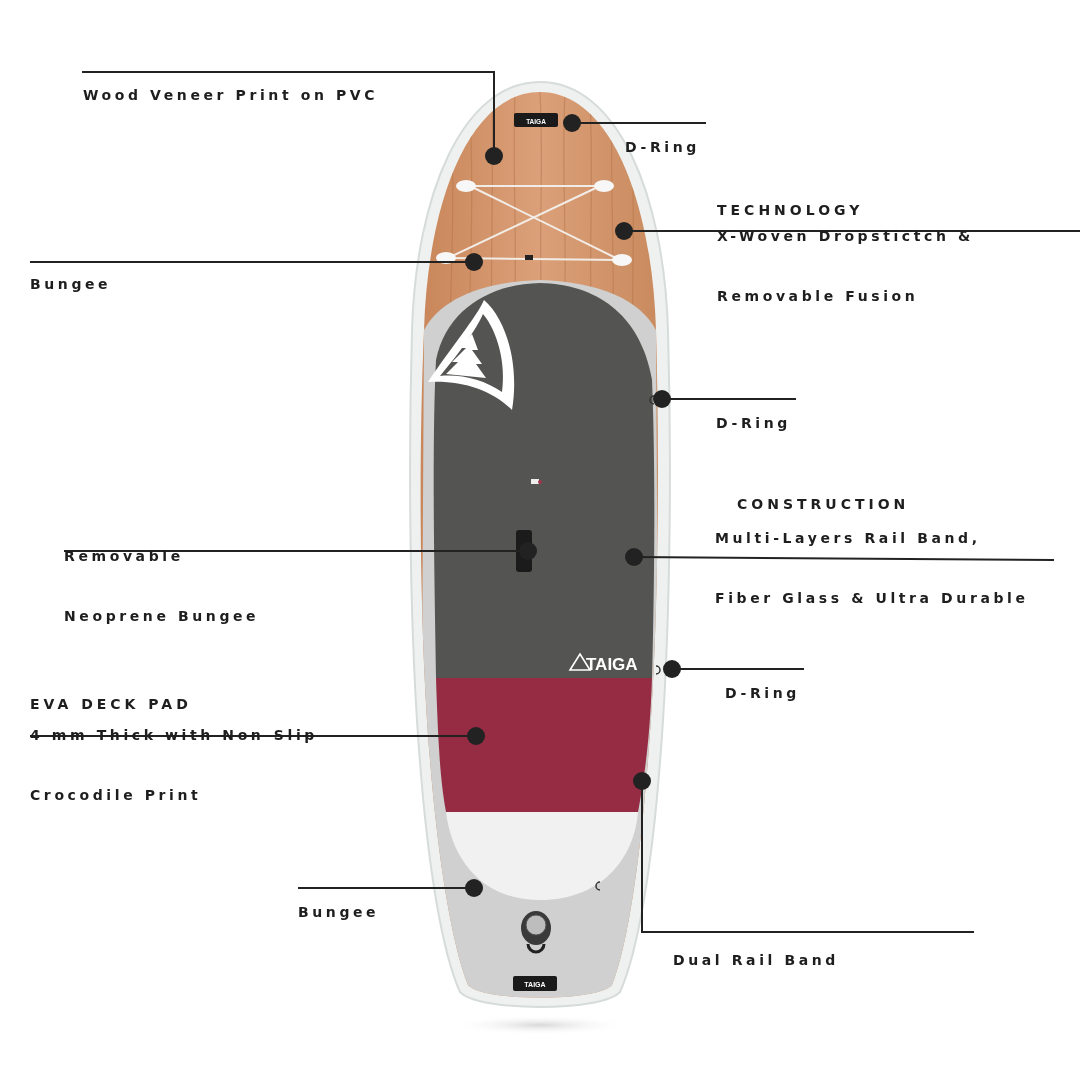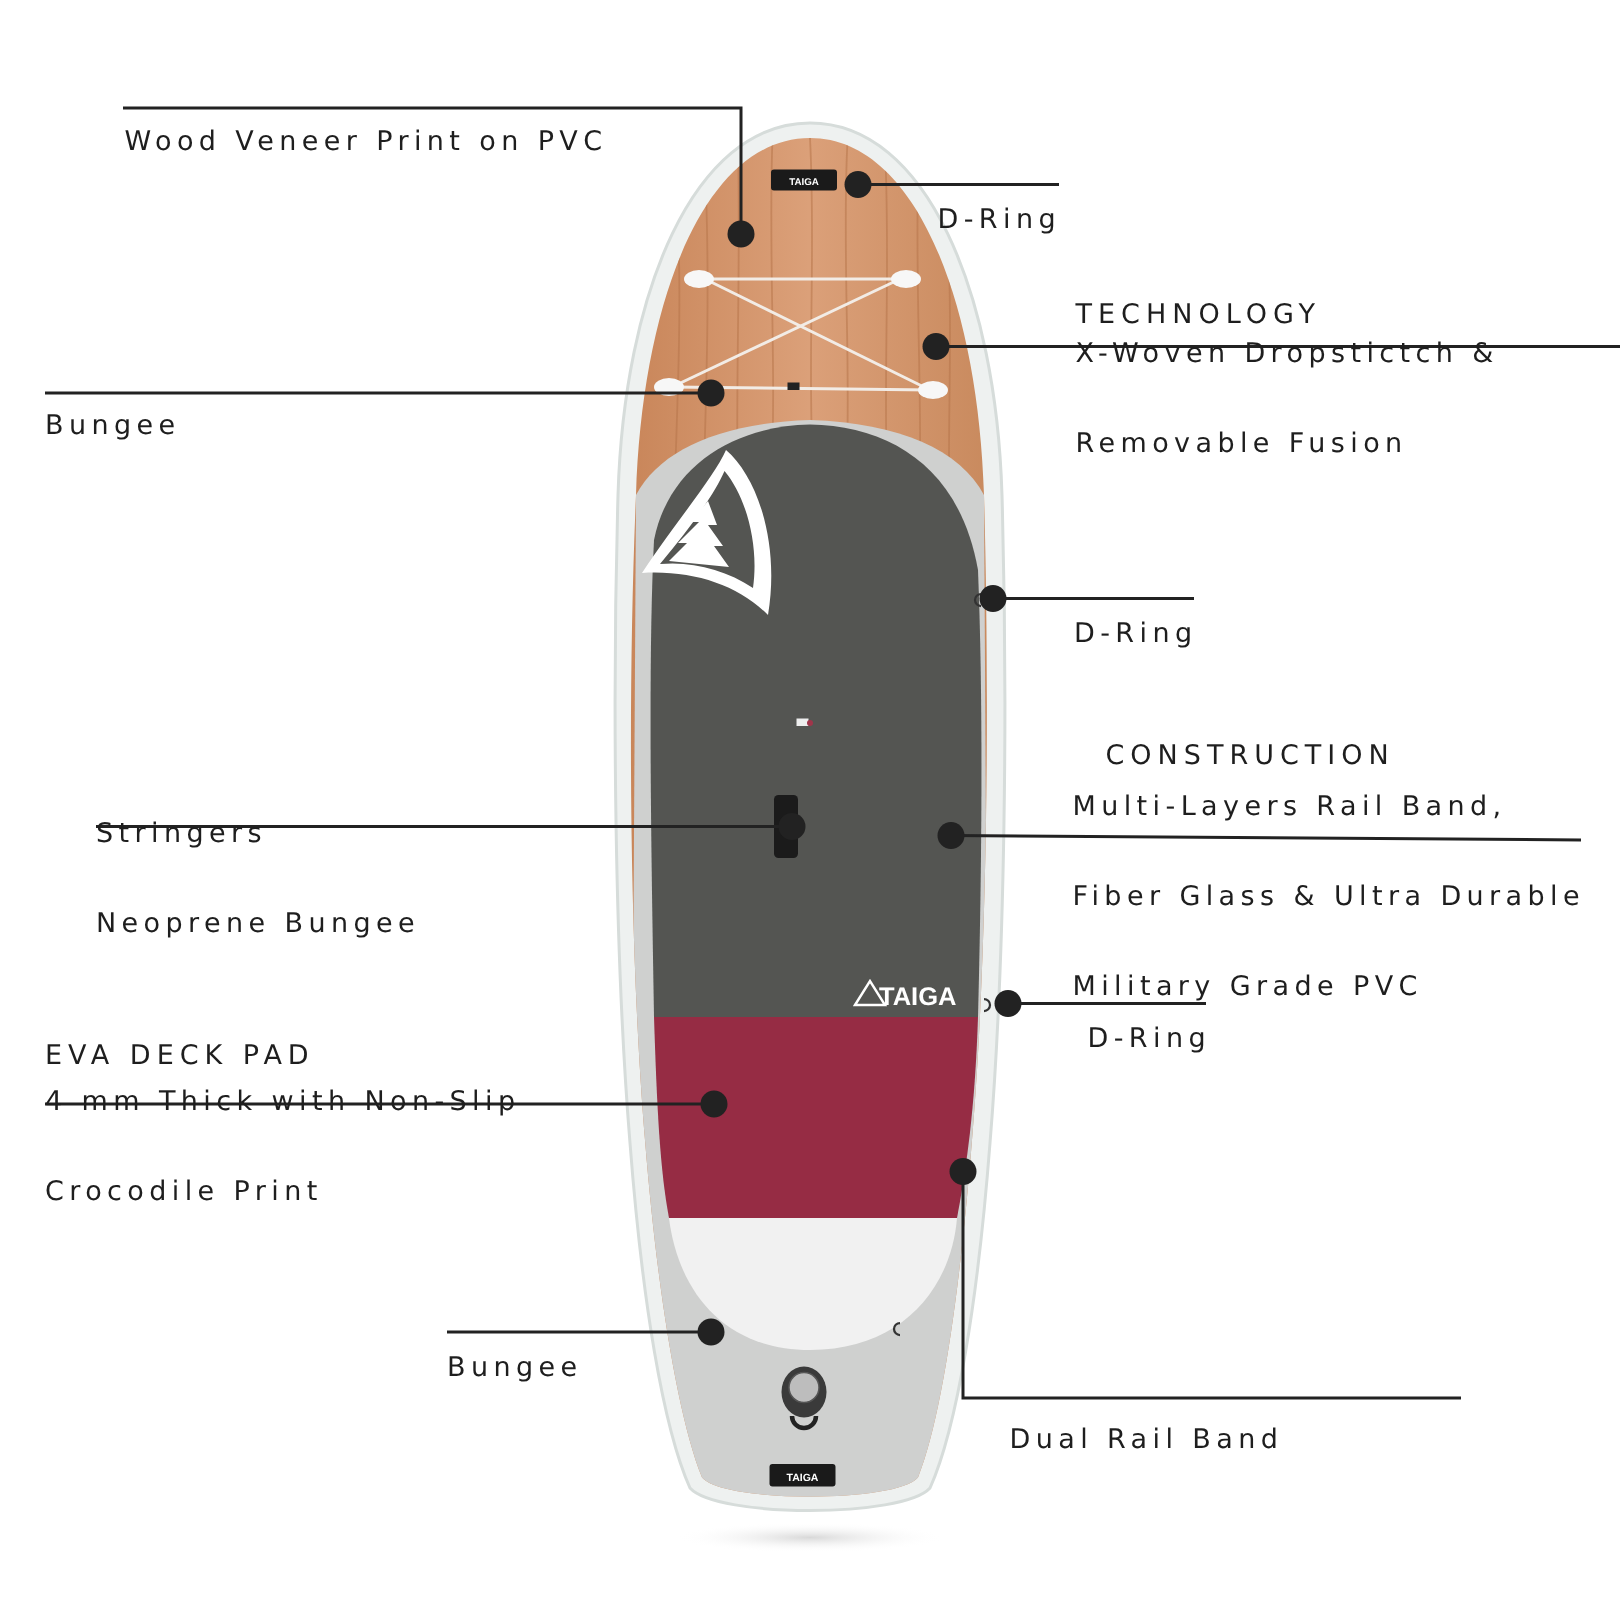--- a/index.html
+++ b/index.html
@@ -1,20 +1,20 @@
 <!DOCTYPE html>
 <html><head>
 <meta charset="utf-8">
 <style>
   html, body { margin: 0; padding: 0; background: #ffffff; }
   body { width: 1080px; height: 1080px; position: relative; overflow: hidden;
          font-family: "DejaVu Sans", sans-serif; color: #1e1e1e; }
   #stage { position: absolute; left: 0; top: 0; width: 1080px; height: 1080px; }
-  .lbl { position: absolute; font-size: 18px; letter-spacing: 3.6px; line-height: 20px;
-         color: #1e1e1e; white-space: pre; }
+  .lbl { position: absolute; font-size: 14px; letter-spacing: 3.6px; line-height: 20px;
+         color: #1e1e1e; white-space: pre; font-weight: bold; }
   .lbl.head { letter-spacing: 4px; }
   .lbl .l { display: block; }
 </style>
 </head>
 <body>
 
 <svg id="stage" viewBox="0 0 1080 1080" xmlns="http://www.w3.org/2000/svg">
   <defs>
     <linearGradient id="woodGrad" x1="0" x2="1" y1="0" y2="0">
       <stop offset="0" stop-color="#c9865a"></stop>
@@ -160,25 +160,24 @@
 <div class="lbl" style="left:716px; top:373px;">
   <span class="l">D-Ring</span>
 </div>
 
 <div class="lbl head" style="left:715px; top:454px;margin-left:22px;">
   <span class="l">CONSTRUCTION</span>
 </div>
 <div class="lbl" style="left:715px; top:488px;">
   <span class="l">Multi-Layers Rail Band,</span>
   <span class="l">Fiber Glass &amp; Ultra Durable</span>
-  <span class="l">Military Grade PVC</span>
 </div>
 
 <div class="lbl" style="left:64px; top:506px;">
-  <span class="l">Stringers</span>
+  <span class="l">Removable</span>
   <span class="l">Neoprene Bungee</span>
 </div>
 
 <div class="lbl head" style="left:30px; top:654px;">
   <span class="l">EVA DECK PAD</span>
 </div>
 <div class="lbl" style="left:30px; top:685px;">
   <span class="l">4 mm Thick with Non-Slip</span>
   <span class="l">Crocodile Print</span>
 </div>

